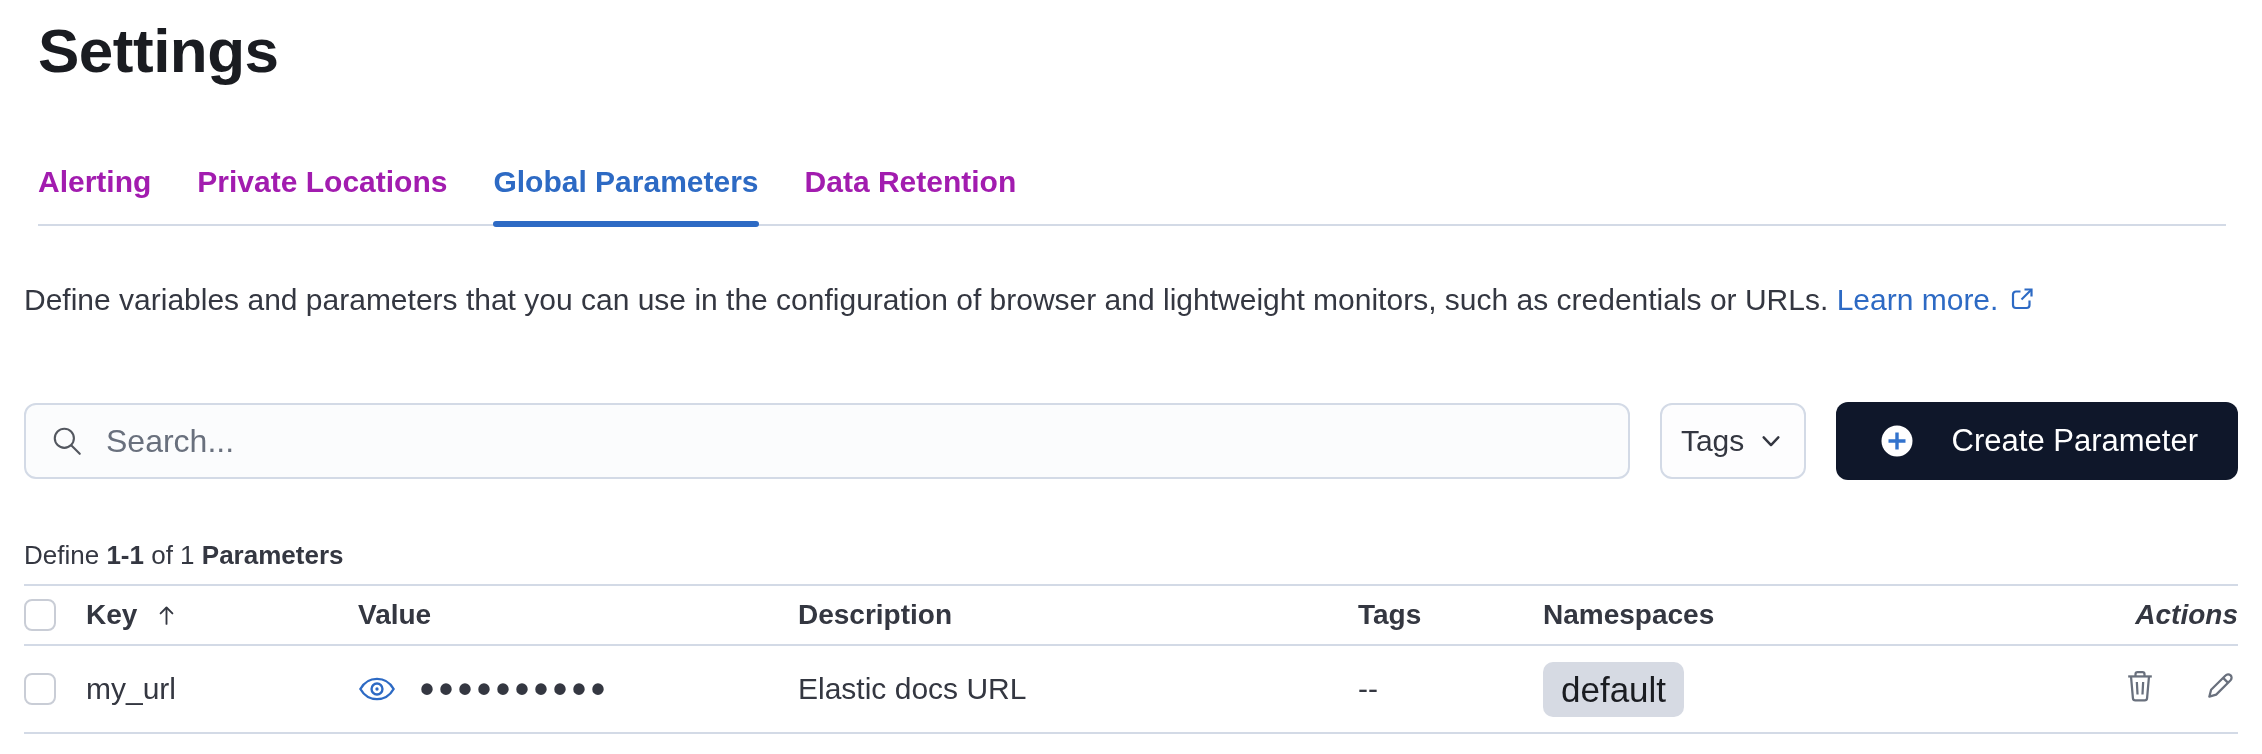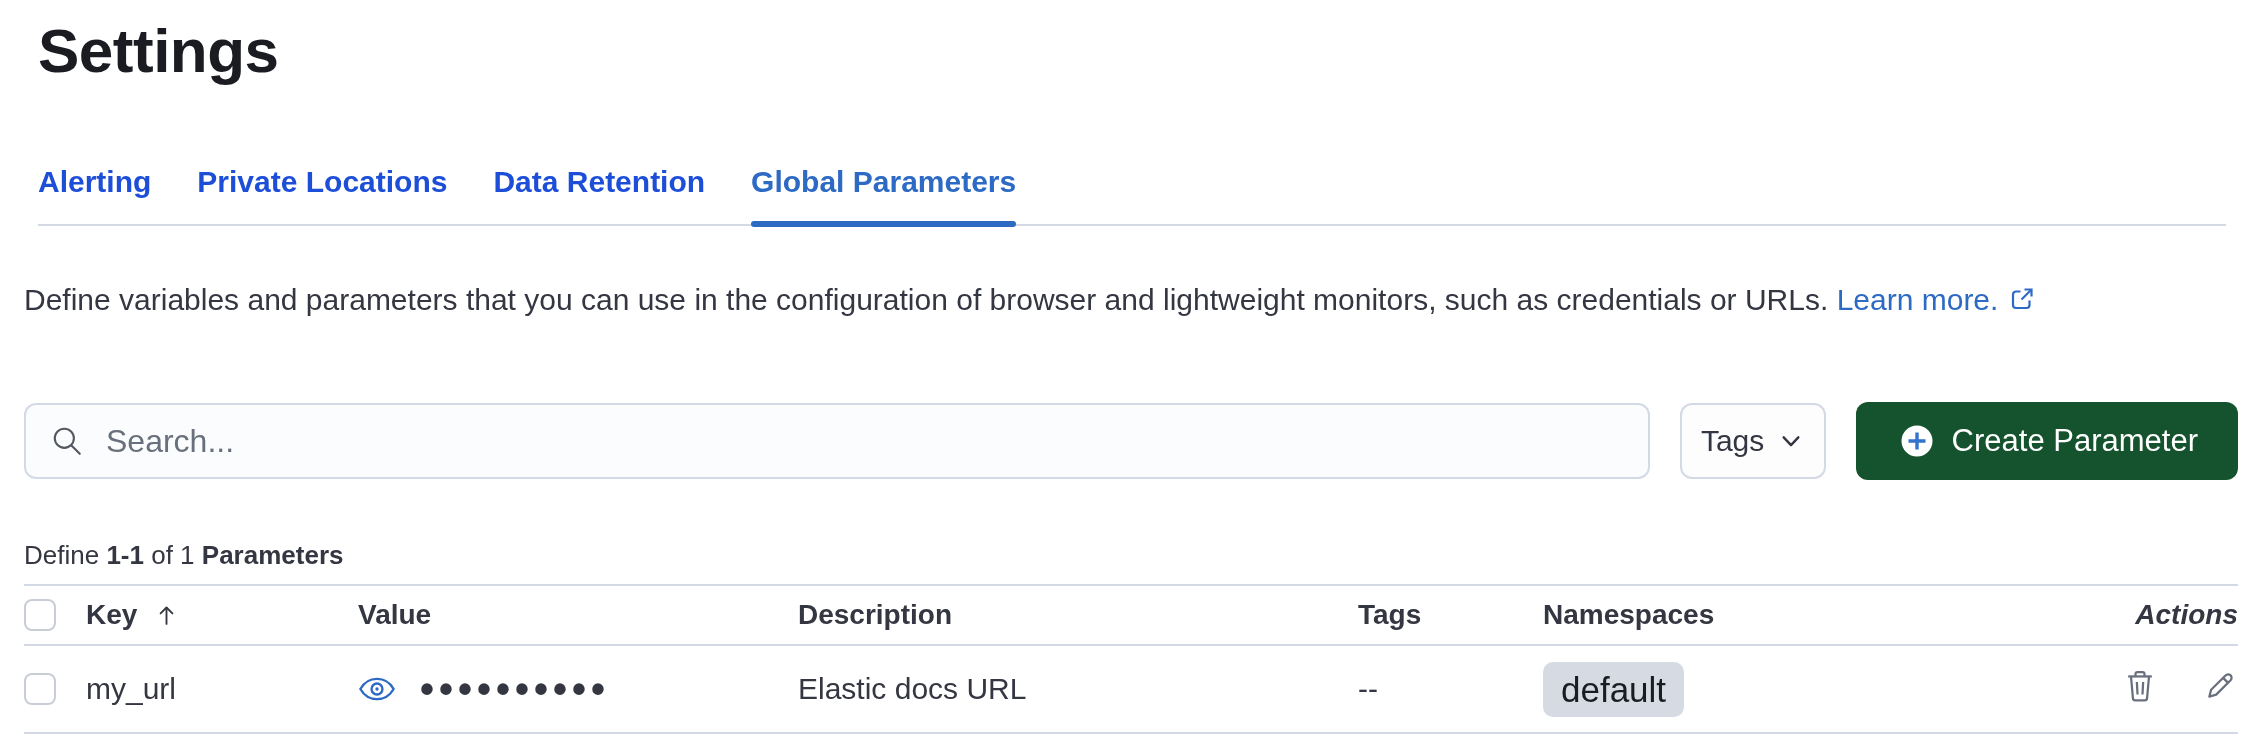--- a/index.html
+++ b/index.html
@@ -25,21 +25,21 @@
     display: flex;
     gap: 46px;
     margin-top: 76px;
     border-bottom: 2px solid #d3dae6;
   }
   .tab {
     position: relative;
     font-size: 30px;
     line-height: 36px;
     font-weight: 700;
-    color: #1d4ed8;
+    color: #a21caf;
     padding-bottom: 24px;
     cursor: pointer;
     white-space: nowrap;
   }
   .tab.active { color: #2d6ac4; }
   .tab.active::after {
     content: "";
     position: absolute;
     left: 0; right: 0; bottom: -3px;
     height: 6px;
@@ -102,26 +102,26 @@
     gap: 14px;
     font-family: inherit;
     font-size: 30px;
     color: #343741;
     cursor: pointer;
   }
   .create-btn {
     margin-left: 30px;
     height: 78px;
     padding: 0 40px;
-    background: #14532d;
+    background: #0f172a;
     border: none;
     border-radius: 12px;
     display: flex;
     align-items: center;
-    gap: 14px;
+    gap: 34px;
     font-family: inherit;
     font-size: 31px;
     font-weight: 500;
     color: #ffffff;
     cursor: pointer;
   }
   .summary {
     margin-top: 58px;
     font-size: 26px;
     line-height: 34px;
@@ -205,22 +205,22 @@
 </head>
 <body>
 
 <div class="page">
 
   <div class="page-header">
     <h1 class="page-title">Settings</h1>
     <div class="tabs">
       <div class="tab">Alerting</div>
       <div class="tab">Private Locations</div>
+      <div class="tab active">Global Parameters</div>
       <div class="tab">Data Retention</div>
-      <div class="tab active">Global Parameters</div>
     </div>
   </div>
 
   <div class="content">
 
     <p class="description">
       <span>Define variables and parameters that you can use in the configuration of browser and lightweight monitors, such as credentials or URLs.</span>
       <a href="#" class="learn-more"><span>Learn more.</span><svg class="ext-icon" width="28" height="28" viewBox="0 0 28 28" fill="none" stroke="#2d6ac4" stroke-width="2.2">
             <path d="M12.5 6.5 H8 a3 3 0 0 0 -3 3 V20 a3 3 0 0 0 3 3 h10.5 a3 3 0 0 0 3 -3 v-4.5"></path>
             <path d="M13.5 14.5 L23 5"></path>

